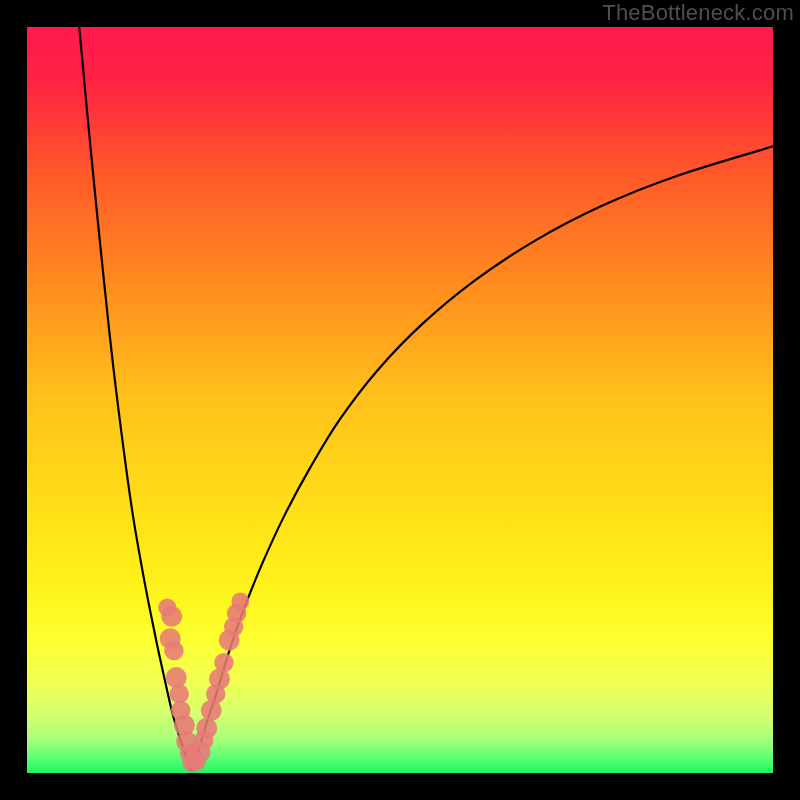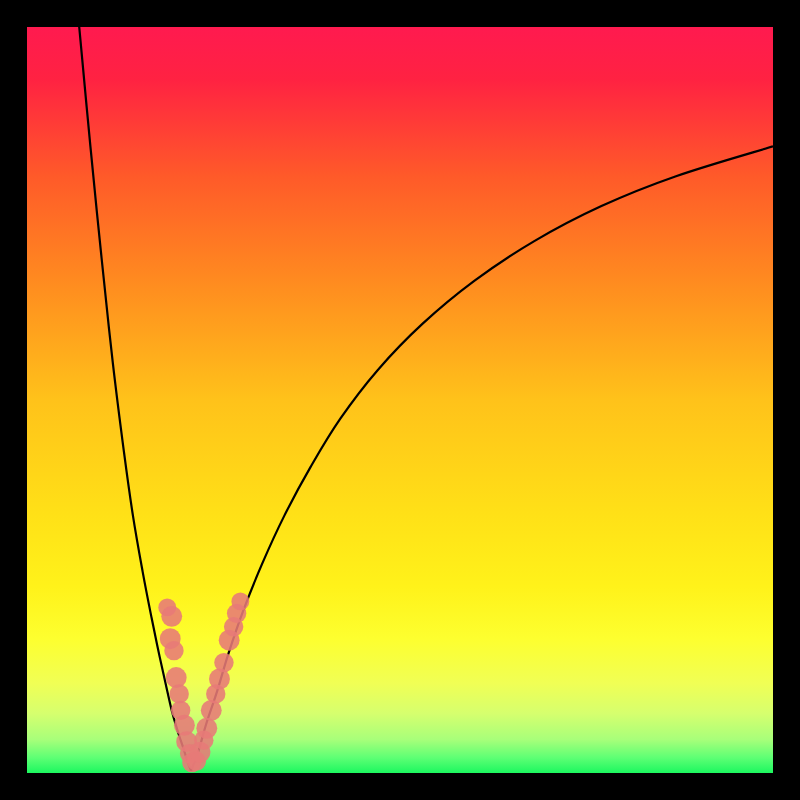--- a/index.html
+++ b/index.html
@@ -32,20 +32,21 @@
     font-size: 22px;
     font-weight: 400;
     letter-spacing: 0.2px;
     font-family: Arial, Helvetica, sans-serif;
   }
 </style>
 </head>
 <body>
 
 <div class="frame">
+  <div class="watermark">TheBottleneck.com</div>
   <svg class="plot" viewBox="0 0 100 100" preserveAspectRatio="none">
     <defs>
       <linearGradient id="bg-grad" x1="0" y1="0" x2="0" y2="1">
           <stop offset="0%" stop-color="#ff1a4f"></stop>
           <stop offset="7.000000000000001%" stop-color="#ff2242"></stop>
           <stop offset="20%" stop-color="#ff5a29"></stop>
           <stop offset="35%" stop-color="#ff8e1f"></stop>
           <stop offset="50%" stop-color="#ffc21a"></stop>
           <stop offset="65%" stop-color="#ffe017"></stop>
           <stop offset="75%" stop-color="#fff21a"></stop>

